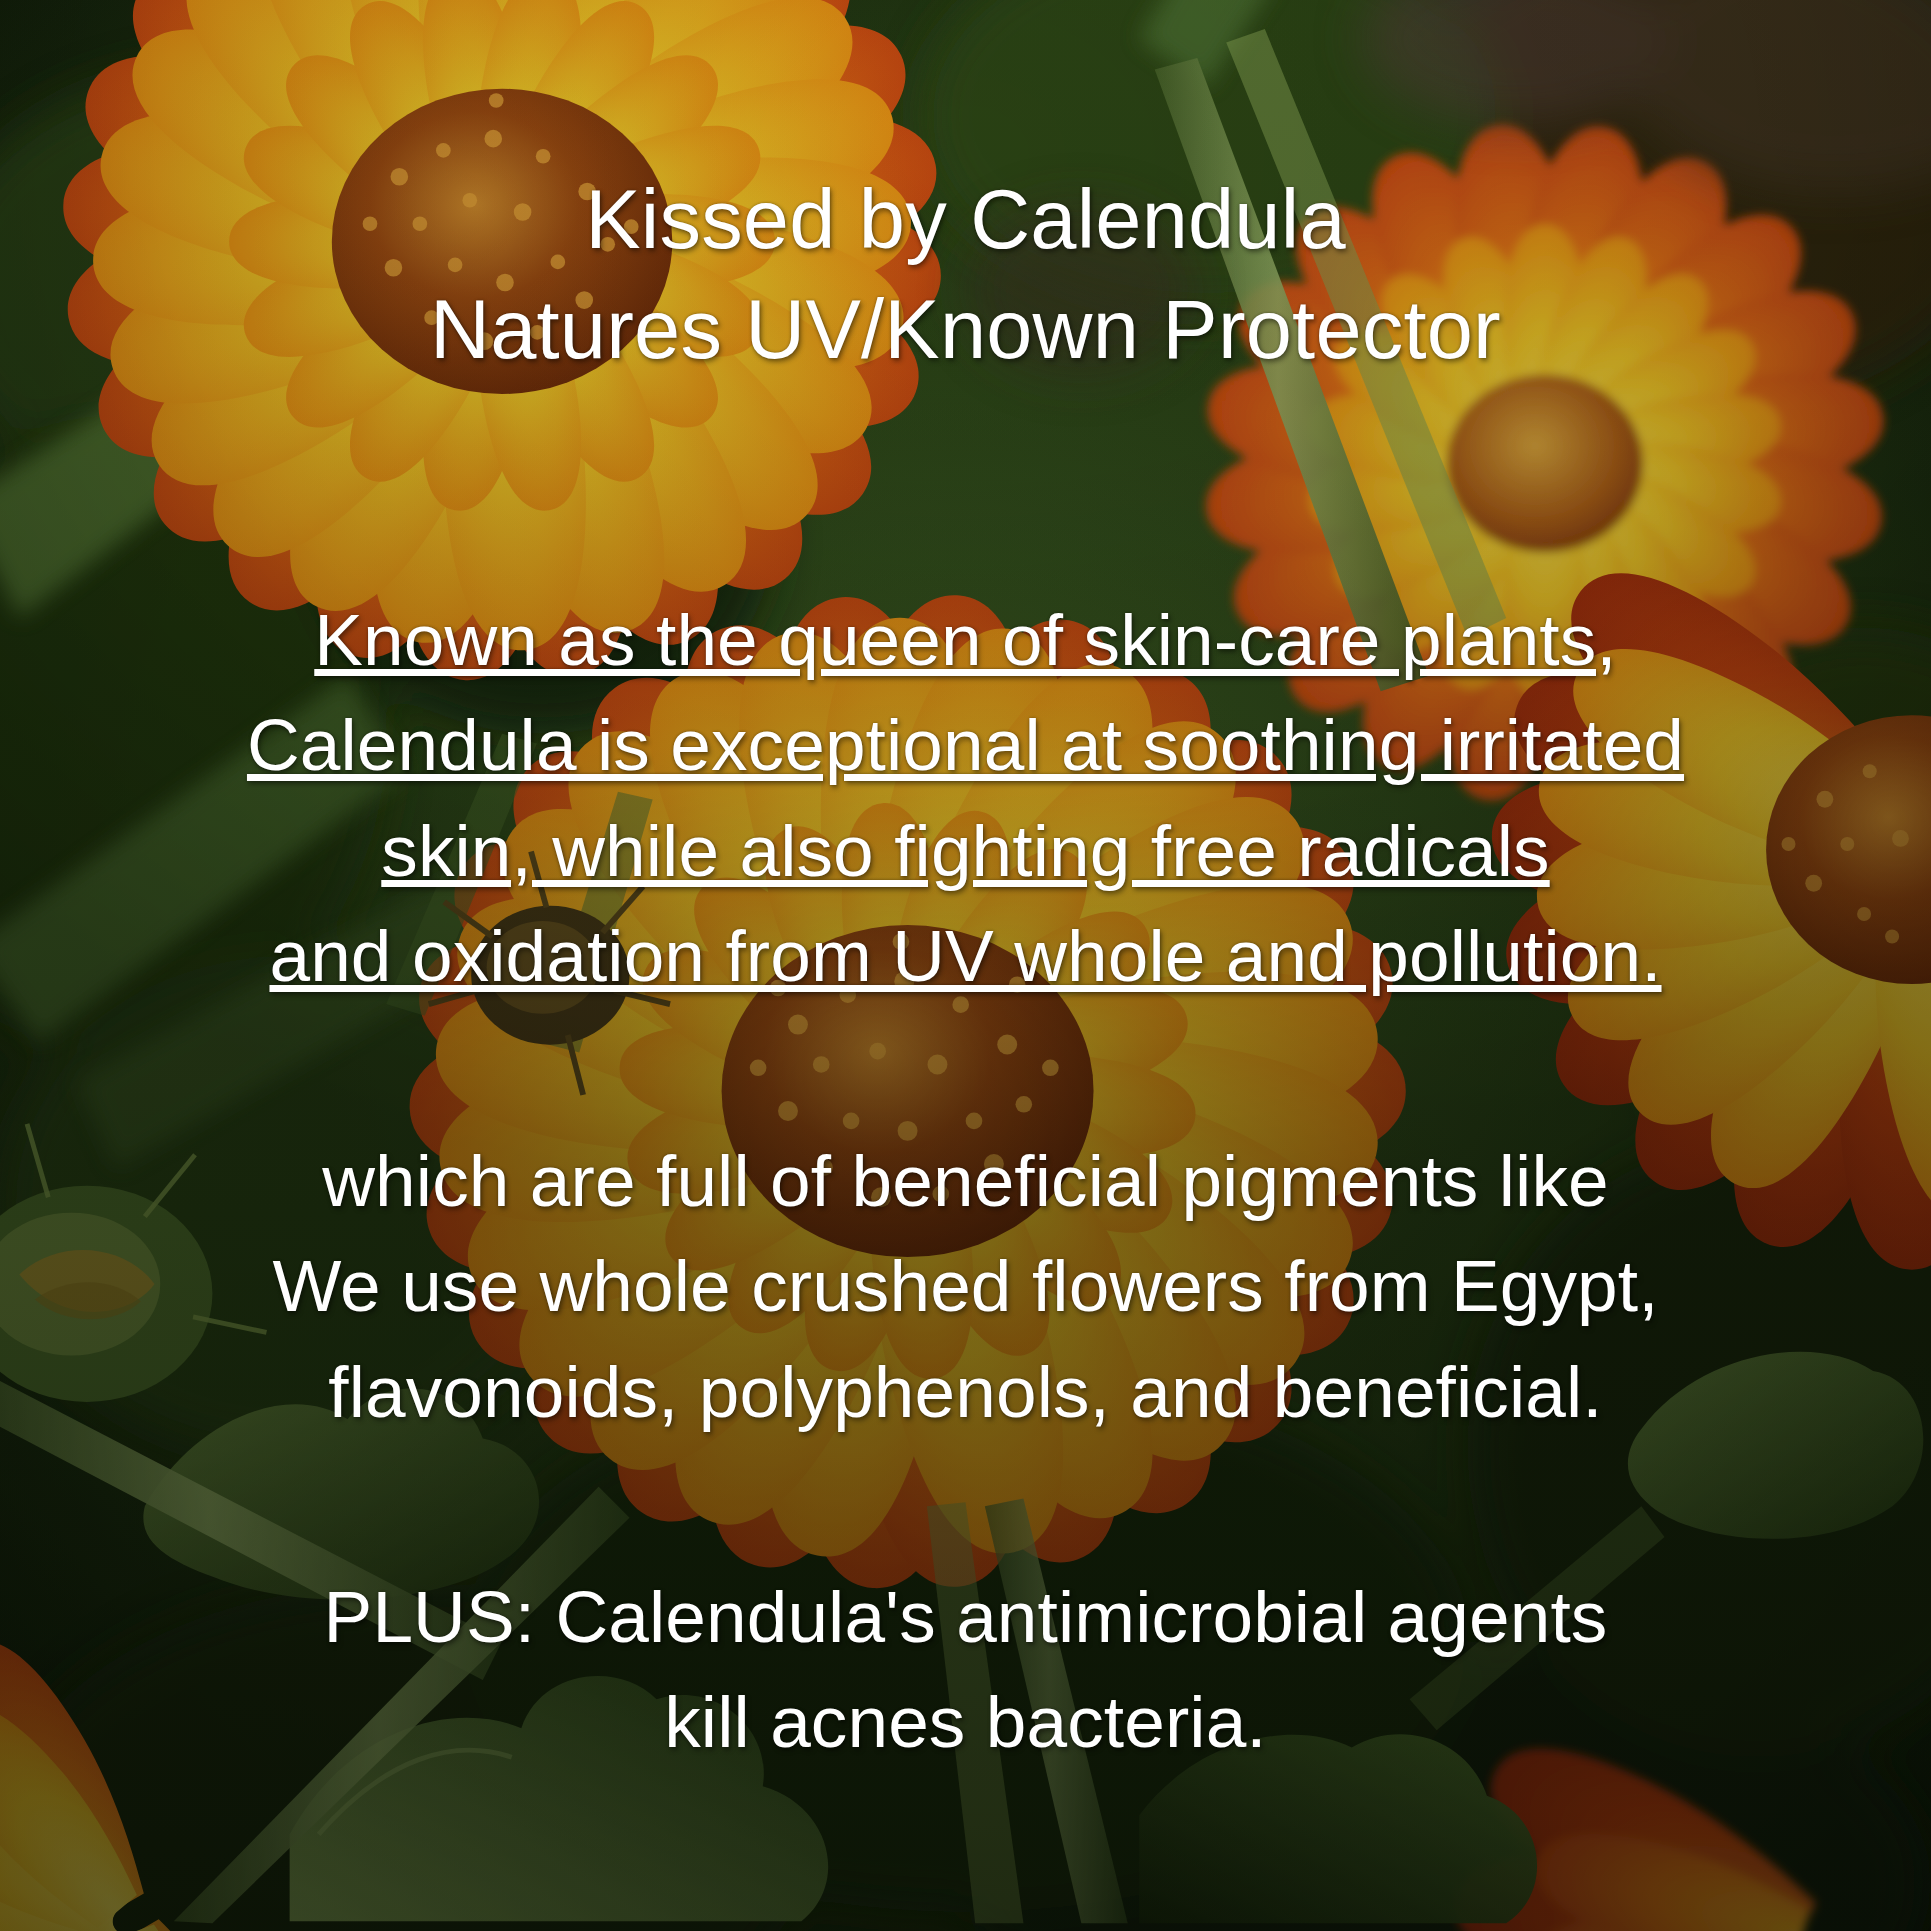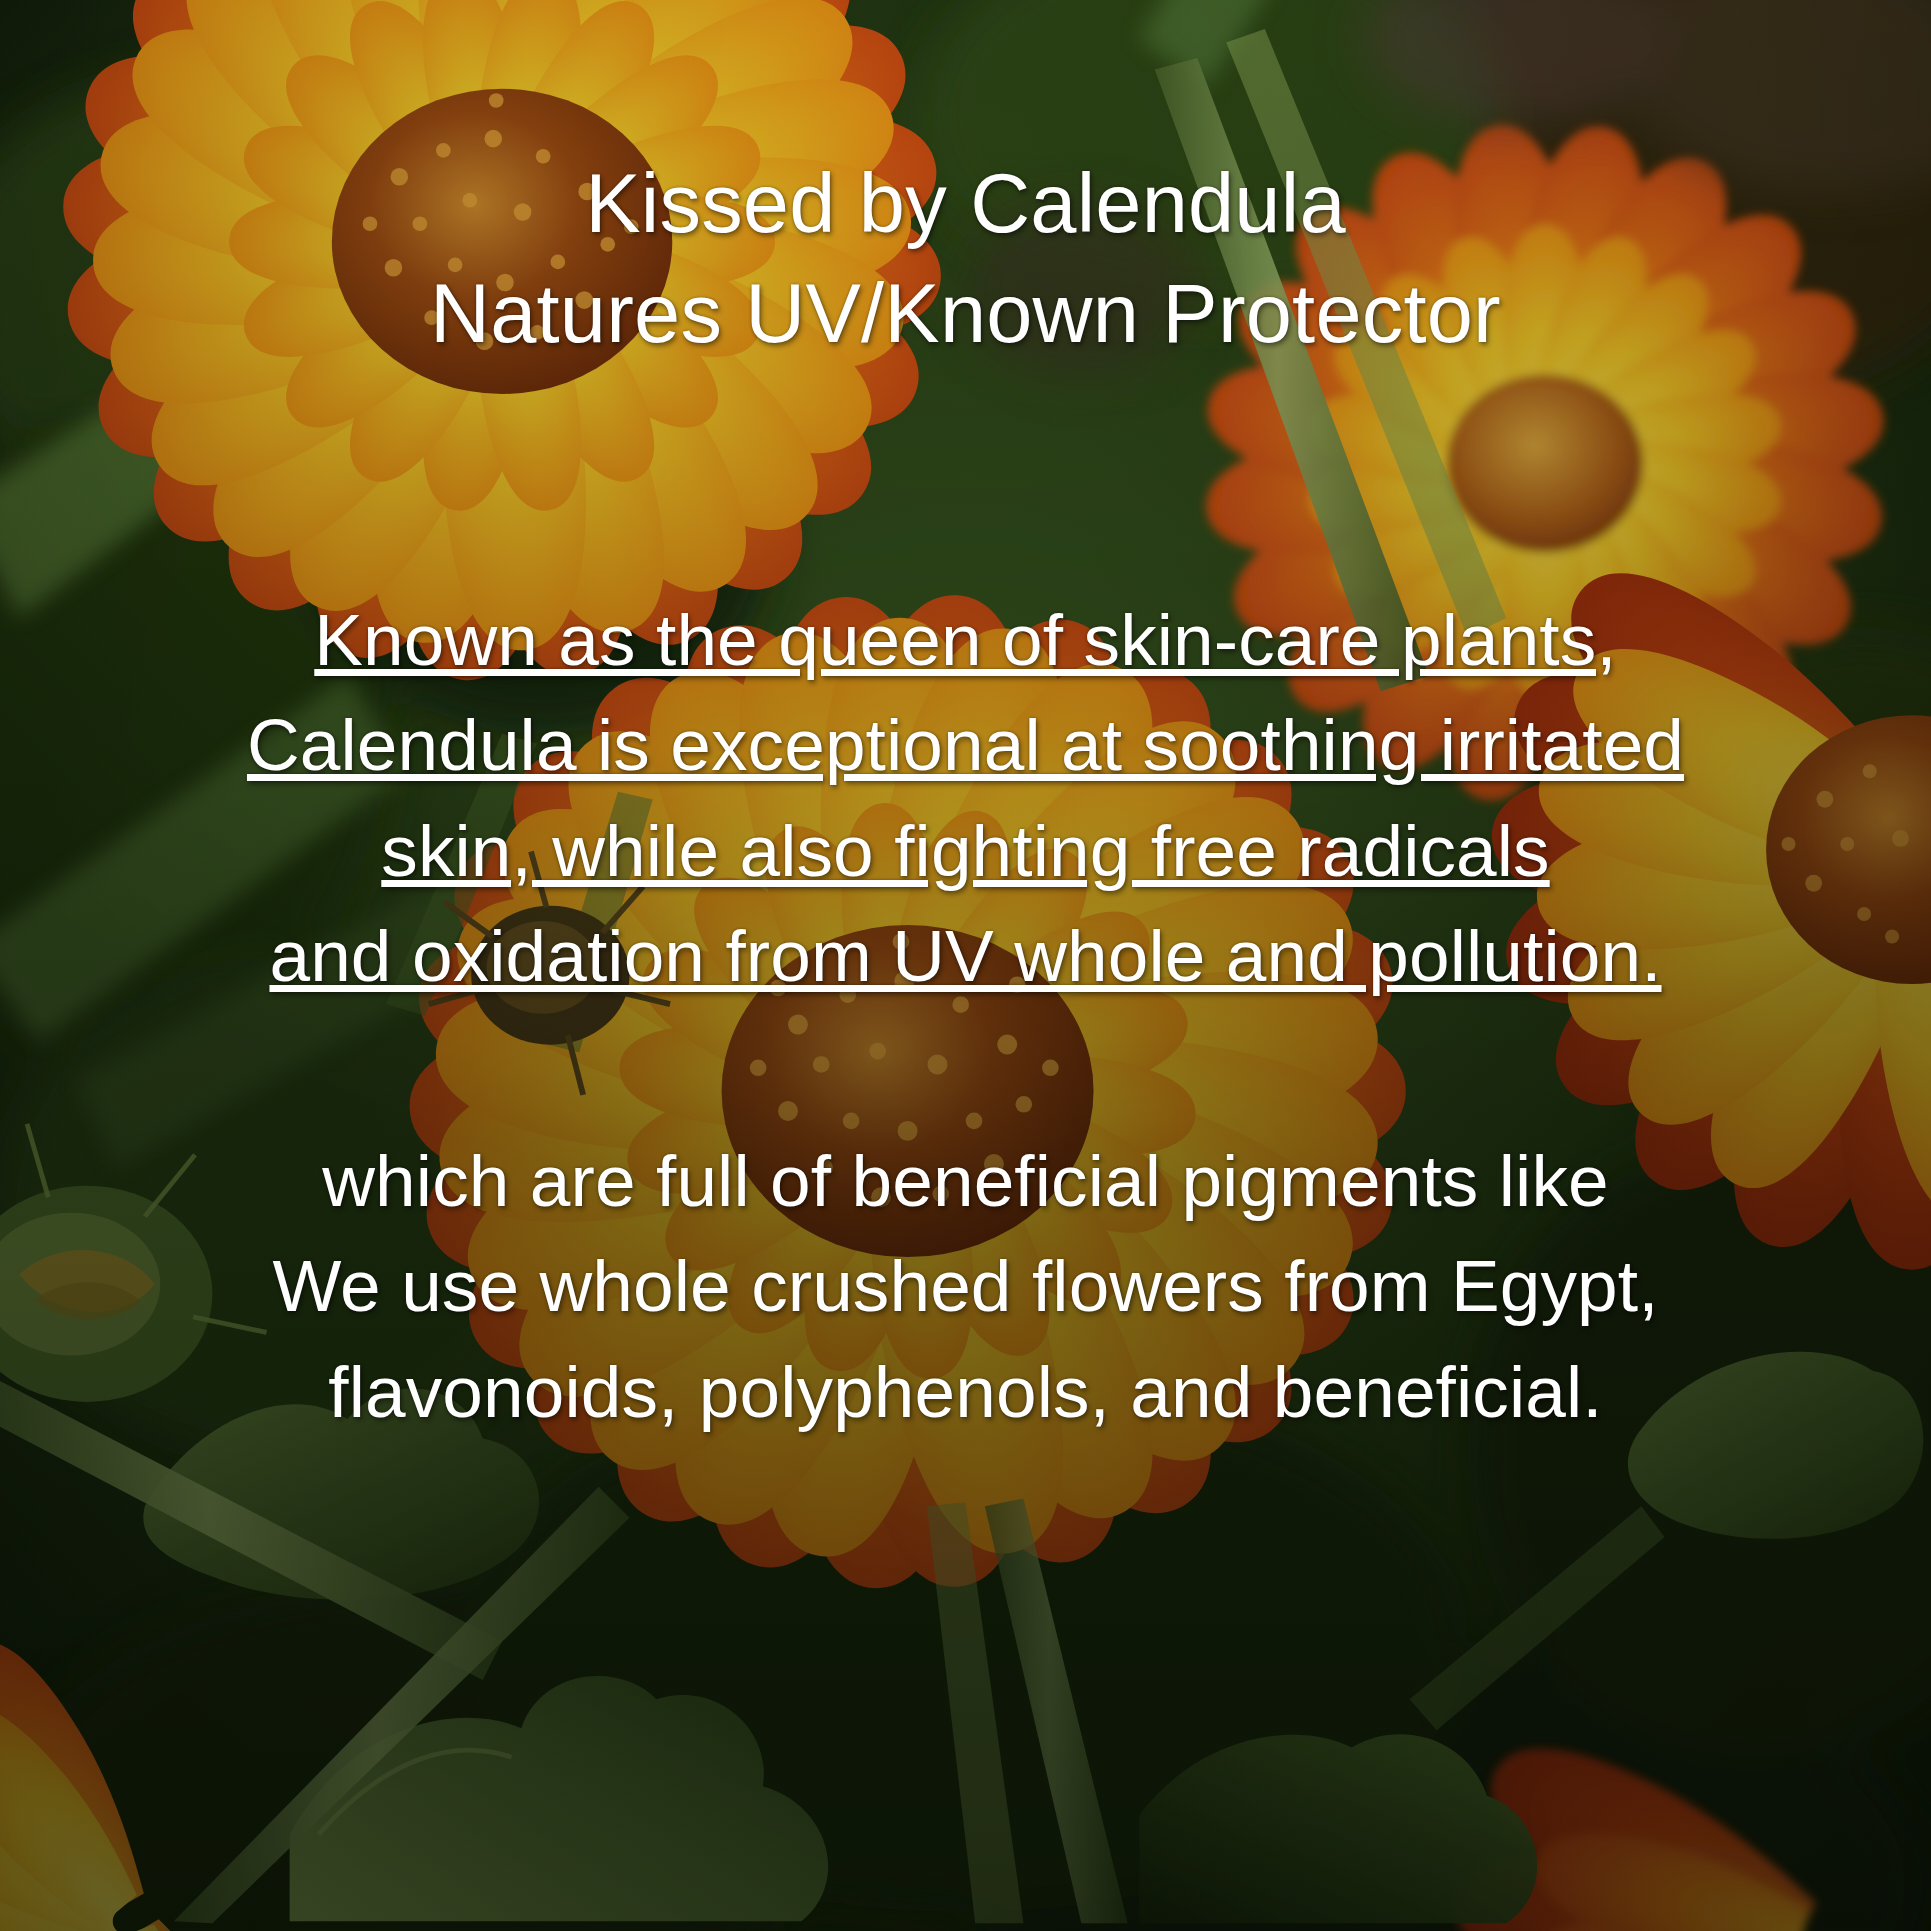--- a/index.html
+++ b/index.html
@@ -38,21 +38,21 @@
     color: #ffffff;
     text-align: center;
     text-shadow:
        0 0 2.9px rgba(0,0,0,0.34),
        1.9px 2.9px 4.8px rgba(0,0,0,0.42);
     -webkit-font-smoothing: antialiased;
   }
   .headline {
     position: absolute;
     left: 0; right: 0;
-    top: 149px;
+    top: 165px;
     font-size: 83px;
     line-height: 1.33;
     font-weight: 400;
     letter-spacing: 0.2px;
   }
   .headline .hl-line { display: block; }
 
   .para {
     position: absolute;
     left: 29px; right: 29px;
@@ -1025,16 +1025,20 @@
       <span class="ln">skin, while also fighting free radicals</span>
       <span class="ln">and oxidation from UV whole and pollution.</span>
     </div>
 
     <div class="para" id="para-2">
       <span class="ln">which are full of beneficial pigments like</span>
       <span class="ln">We use whole crushed flowers from Egypt,</span>
       <span class="ln">flavonoids, polyphenols, and beneficial.</span>
     </div>
 
+    <div class="para" id="para-3">
+      <span class="ln">PLUS: Calendula's antimicrobial agents</span>
+      <span class="ln">kill acnes bacteria.</span>
+    </div>
 
   </div>
 </div>
 
 
 </body></html>

